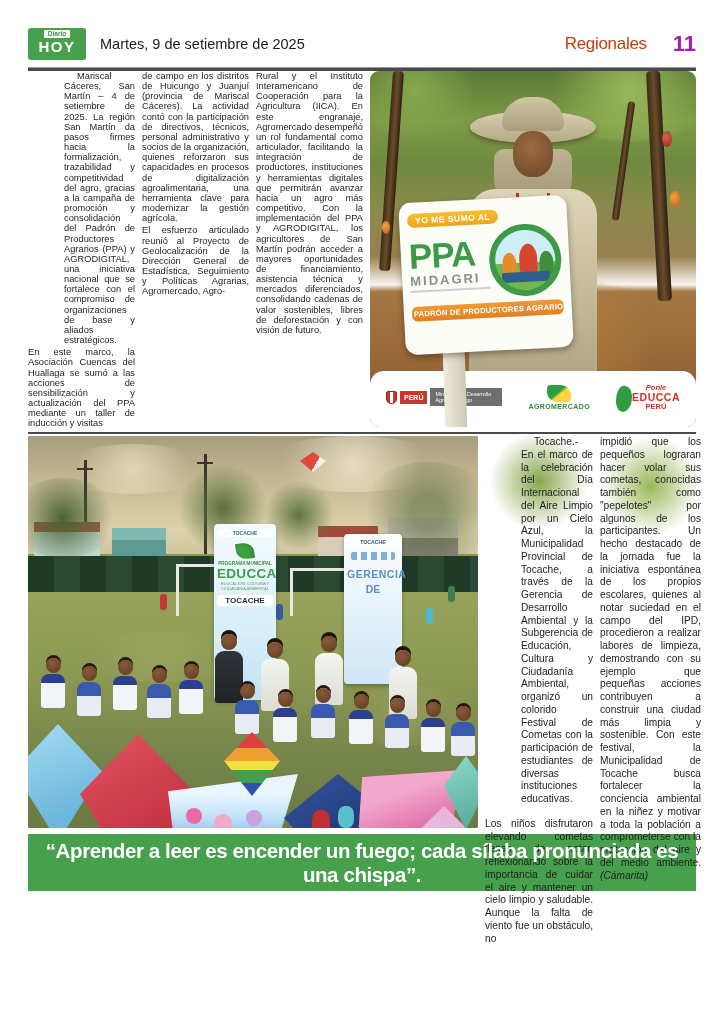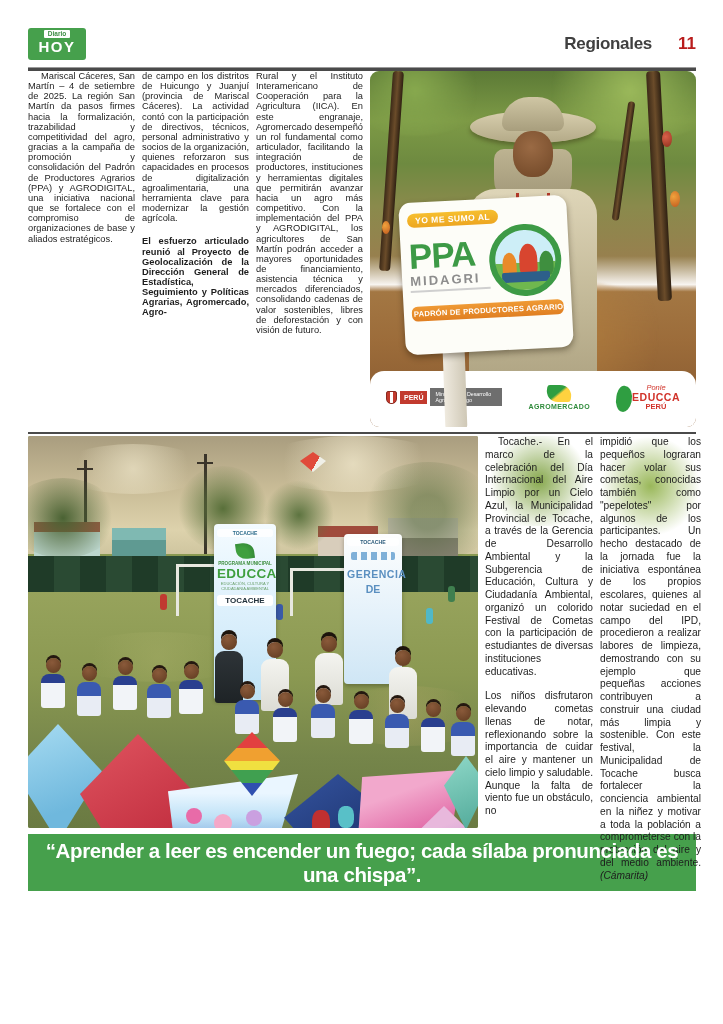--- a/index.html
+++ b/index.html
@@ -18,35 +18,35 @@
     display:flex; flex-direction:column; align-items:center; justify-content:flex-start;
     padding-top:2px;
   }
   .brand-top {
     background:#fff; color:#3c8c44; font-size:6.5px; font-weight:bold;
     padding:0 4px; border-radius:1px; line-height:8px;
   }
   .brand-main { color:#fff; font-weight:bold; font-size:15px; letter-spacing:1.5px; line-height:18px; }
   .m-date { margin-left:14px; font-size:14.5px; color:#1c1c1c; }
   .m-spacer { flex:1; }
-  .m-section { font-weight:bold; font-size:17px; color:#404040; letter-spacing:-0.3px; }
-  .m-page { font-weight:bold; font-size:17px; color:#b91c1c; margin-left:26px; }
+  .m-section { font-weight:normal; font-size:17px; color:#c2410c; letter-spacing:-0.3px; }
+  .m-page { font-weight:bold; font-size:22px; color:#a21caf; margin-left:26px; }
   .rule-thick { height:4px; background:#4a4a4a; margin-top:7px; border-top:1px solid #9a9a9a; }
 
   
   h1 {
     text-align:center; font-size:23.5px; font-weight:bold; color:#333;
     line-height:1.06; letter-spacing:-0.6px; margin:7px auto 6px auto; max-width:650px;
   }
 
   
   .a1-body { display:flex; gap:7px; height:356px; }
   .a1col { flex:0 0 107px; font-size:9.3px; line-height:10.15px; text-align:justify; color:#1d1d1d; }
-  .a1col p + p { margin-top:13px;font-weight:bold; }
-  .p-indent { text-indent:13px; }
+  .a1col p + p { margin-top:2px; }
+  .p-indent { text-indent:13px;margin-left:36px; }
 
   .photo1 {
     flex:1; border-radius:9px; overflow:hidden; position:relative;
     background:linear-gradient(180deg,#5c7a36 0%,#7d9a46 14%,#6e8a40 26%,#8a8a4c 38%,#97804e 52%,#a5774114 60%,#a37743 62%,#9c6c3a 76%,#85572e 100%);
   }
   .p1-scene { position:absolute; inset:0 0 56px 0; }
   .trunk { position:absolute; width:11px; background:linear-gradient(90deg,#3c2a18,#6b4c2a,#2e2012); border-radius:4px; }
   .t1 { left:16px; top:0; height:200px; transform:rotate(4deg); }
   .t2 { left:282px; top:0; height:230px; width:14px; transform:rotate(-3deg); }
   .t3 { left:250px; top:30px; height:120px; width:7px; transform:rotate(8deg); }
@@ -104,21 +104,21 @@
   }
   .lg-peru { display:flex; align-items:center; gap:3px; }
   .shield { width:11px; height:13px; background:linear-gradient(90deg,#c23a2e 33%,#fff 33% 66%,#c23a2e 66%); border:1px solid #8a2a20; border-radius:2px 2px 5px 5px; }
   .peru-box { background:#c23a2e; color:#fff; font-weight:bold; font-size:7px; padding:3px 4px; }
   .min-box { background:#6e6e6e; color:#fff; font-size:5.3px; line-height:6px; padding:3px 5px; width:72px; }
   .lg-agro { text-align:center; }
   .agro-swoosh { width:26px; height:17px; margin:0 auto 1px auto; background:linear-gradient(135deg,#2f9e41 45%,#ffd23f 55%); border-radius:2px 14px 2px 14px; transform:skewX(-12deg); }
   .agro-text { color:#2e8b3a; font-weight:bold; font-size:7px; letter-spacing:.4px; }
   .lg-punche { position:relative; text-align:center; padding-left:16px; }
   .punche-map { position:absolute; left:0; top:2px; width:16px; height:26px; background:#2f9e41; border-radius:40% 60% 50% 60%; transform:rotate(12deg); }
-  .punche-l1 { color:#d1332a; font-size:7.5px; font-style:italic; font-weight:normal; line-height:8px; }
+  .punche-l1 { color:#d1332a; font-size:7.5px; font-style:italic; font-weight:bold; line-height:8px; }
   .punche-l2 { color:#d1332a; font-size:10.5px; font-weight:bold; letter-spacing:.5px; line-height:11px; text-shadow:0 0 1px #fff; }
   .punche-l3 { color:#d1332a; font-size:7.5px; font-weight:bold; line-height:8px; }
 
   .rule-thin { height:2px; background:#4a4a4a; margin:5px 0 0 0; }
 
   
   .a2-body { display:flex; gap:7px; height:392px; margin-top:2px; }
   .a2col { font-size:10.2px; line-height:12.75px; text-align:justify; color:#1d1d1d; }
   .a2col.c1 { flex:0 0 108px; }
   .a2col.c2 { flex:0 0 101px; }
@@ -215,30 +215,32 @@
 </head>
 <body>
 
 <div class="page">
 
   <header class="masthead">
     <div class="brand">
       <div class="brand-top">Diario</div>
       <div class="brand-main">HOY</div>
     </div>
+    <div class="m-date">Martes, 9 de setiembre de 2025</div>
     <div class="m-spacer"></div>
     <div class="m-section">Regionales</div>
     <div class="m-page">11</div>
   </header>
   <div class="rule-thick"></div>
 
   <section>
     <div class="a1-body">
       <div class="a1col">
         <p class="p-indent">Mariscal Cáceres, San Martín – 4 de setiembre de 2025. La región San Martín da pasos firmes hacia la formalización, trazabilidad y competitividad del agro, gracias a la campaña de promoción y consolidación del Padrón de Productores Agrarios (PPA) y AGRODIGITAL, una iniciativa nacional que se fortalece con el compromiso de organizaciones de base y aliados estratégicos.</p>
+        <p>En este marco, la Asociación Cuencas del Huallaga se sumó a las acciones de sensibilización y actualización del PPA mediante un taller de inducción y visitas</p>
       </div>
       <div class="a1col">
         <p>de campo en los distritos de Huicungo y Juanjuí (provincia de Mariscal Cáceres). La actividad contó con la participación de directivos, técnicos, personal administrativo y socios de la organización, quienes reforzaron sus capacidades en procesos de digitalización agroalimentaria, una herramienta clave para modernizar la gestión agrícola.</p>
         <p>El esfuerzo articulado reunió al Proyecto de Geolocalización de la Dirección General de Estadística, Seguimiento y Políticas Agrarias, Agromercado, Agro-</p>
       </div>
       <div class="a1col">
         <p>Rural y el Instituto Interamericano de Cooperación para la Agricultura (IICA). En este engranaje, Agromercado desempeñó un rol fundamental como articulador, facilitando la integración de productores, instituciones y herramientas digitales que permitirán avanzar hacia un agro más competitivo. Con la implementación del PPA y AGRODIGITAL, los agricultores de San Martín podrán acceder a mayores oportunidades de financiamiento, asistencia técnica y mercados diferenciados, consolidando cadenas de valor sostenibles, libres de deforestación y con visión de futuro.</p>
       </div>
 
       <figure class="photo1">

